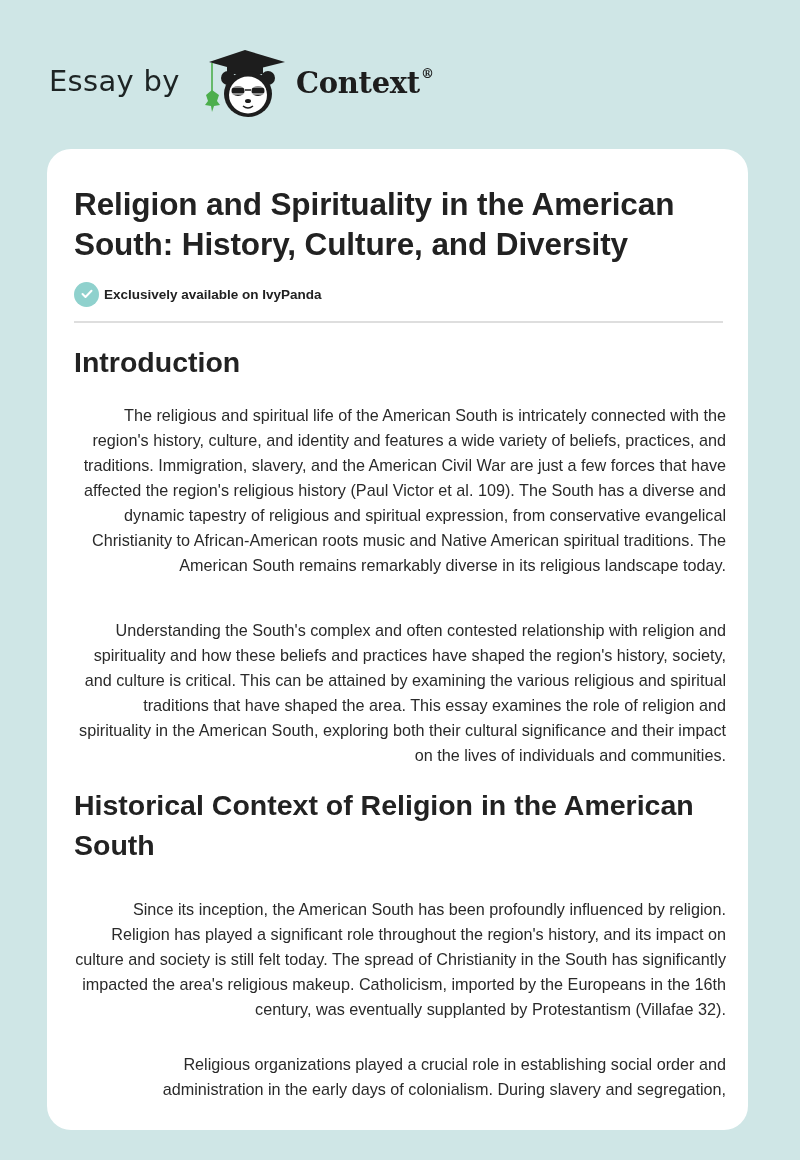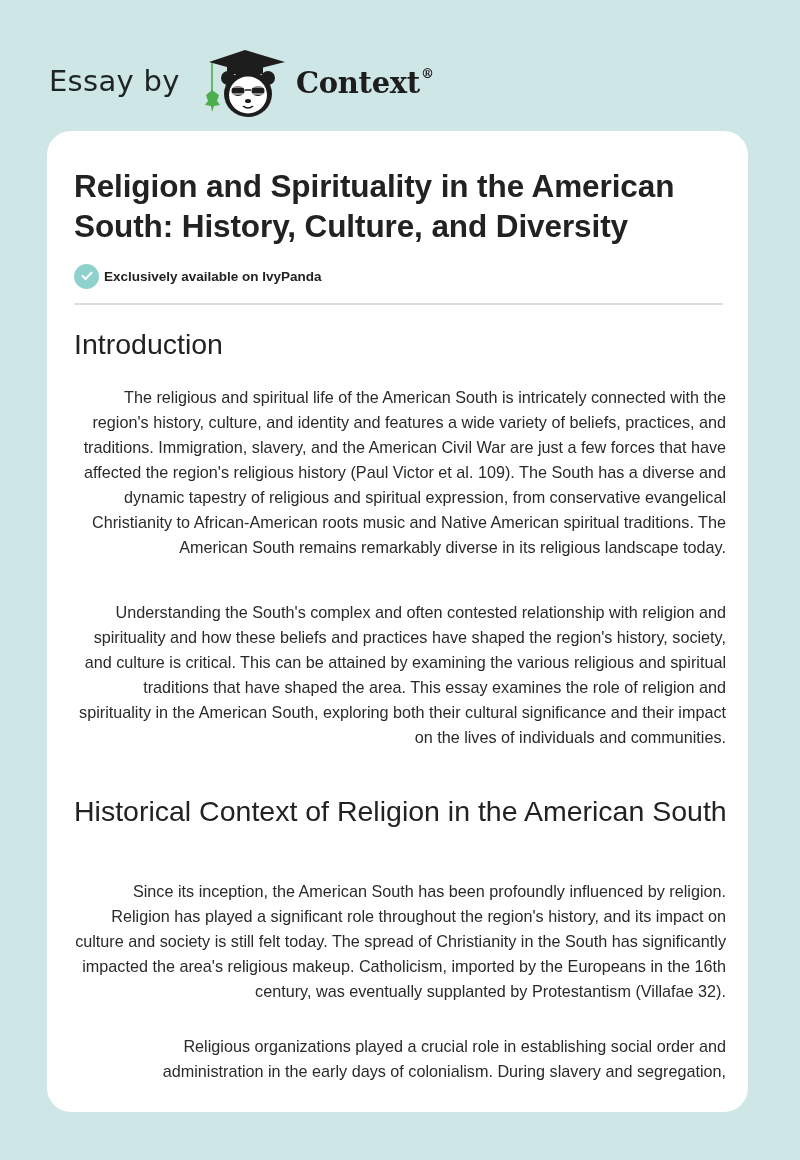--- a/index.html
+++ b/index.html
@@ -40,21 +40,21 @@
     }
     .brand sup {
       font-size: 13px;
       font-weight: bold;
       position: relative;
       top: -4px;
       margin-left: 1px;
     }
     .card {
       position: absolute;
-      left: 47px; top: 131px;
+      left: 47px; top: 149px;
       width: 701px; height: 981px;
       background: #ffffff;
       border-radius: 24px;
       overflow: hidden;
     }
     .card-inner {
       position: absolute;
       left: 27px; top: 0;
       width: 650px;
     }
@@ -95,21 +95,21 @@
       width: 649px;
       height: 2px;
       background: #dedede;
     }
     h2 {
       position: absolute;
       left: 0;
       width: 660px;
       font-size: 28.5px;
       line-height: 40px;
-      font-weight: normal;
+      font-weight: bold;
       color: #222222;
     }
     p.para {
       position: absolute;
       left: 0;
       width: 652px;
       font-size: 16.2px;
       line-height: 25px;
       color: #2a2a2a;
       text-indent: 29px;
@@ -164,19 +164,19 @@
     </div>
 
     <div class="divider"></div>
 
     <h2 style="top:193px;">Introduction</h2>
 
     <p class="para" style="top:254px;">The religious and spiritual life of the American South is intricately connected with the region's history, culture, and identity and features a wide variety of beliefs, practices, and traditions. Immigration, slavery, and the American Civil War are just a few forces that have affected the region's religious history (Paul Victor et al. 109). The South has a diverse and dynamic tapestry of religious and spiritual expression, from conservative evangelical Christianity to African-American roots music and Native American spiritual traditions. The American South remains remarkably diverse in its religious landscape today.</p>
 
     <p class="para" style="top:469px;">Understanding the South's complex and often contested relationship with religion and spirituality and how these beliefs and practices have shaped the region's history, society, and culture is critical. This can be attained by examining the various religious and spiritual traditions that have shaped the area. This essay examines the role of religion and spirituality in the American South, exploring both their cultural significance and their impact on the lives of individuals and communities.</p>
 
-    <h2 style="top:636px;margin-top:24px;">Historical Context of Religion in the American South</h2>
+    <h2 style="top:636px;">Historical Context of Religion in the American South</h2>
 
     <p class="para" style="top:748px;">Since its inception, the American South has been profoundly influenced by religion. Religion has played a significant role throughout the region's history, and its impact on culture and society is still felt today. The spread of Christianity in the South has significantly impacted the area's religious makeup. Catholicism, imported by the Europeans in the 16th century, was eventually supplanted by Protestantism (Villafae 32).</p>
 
     <p class="para" style="top:903px;">Religious organizations played a crucial role in establishing social order and administration in the early days of colonialism. During slavery and segregation,</p>
   </div>
 </div>
 
 </body></html>

